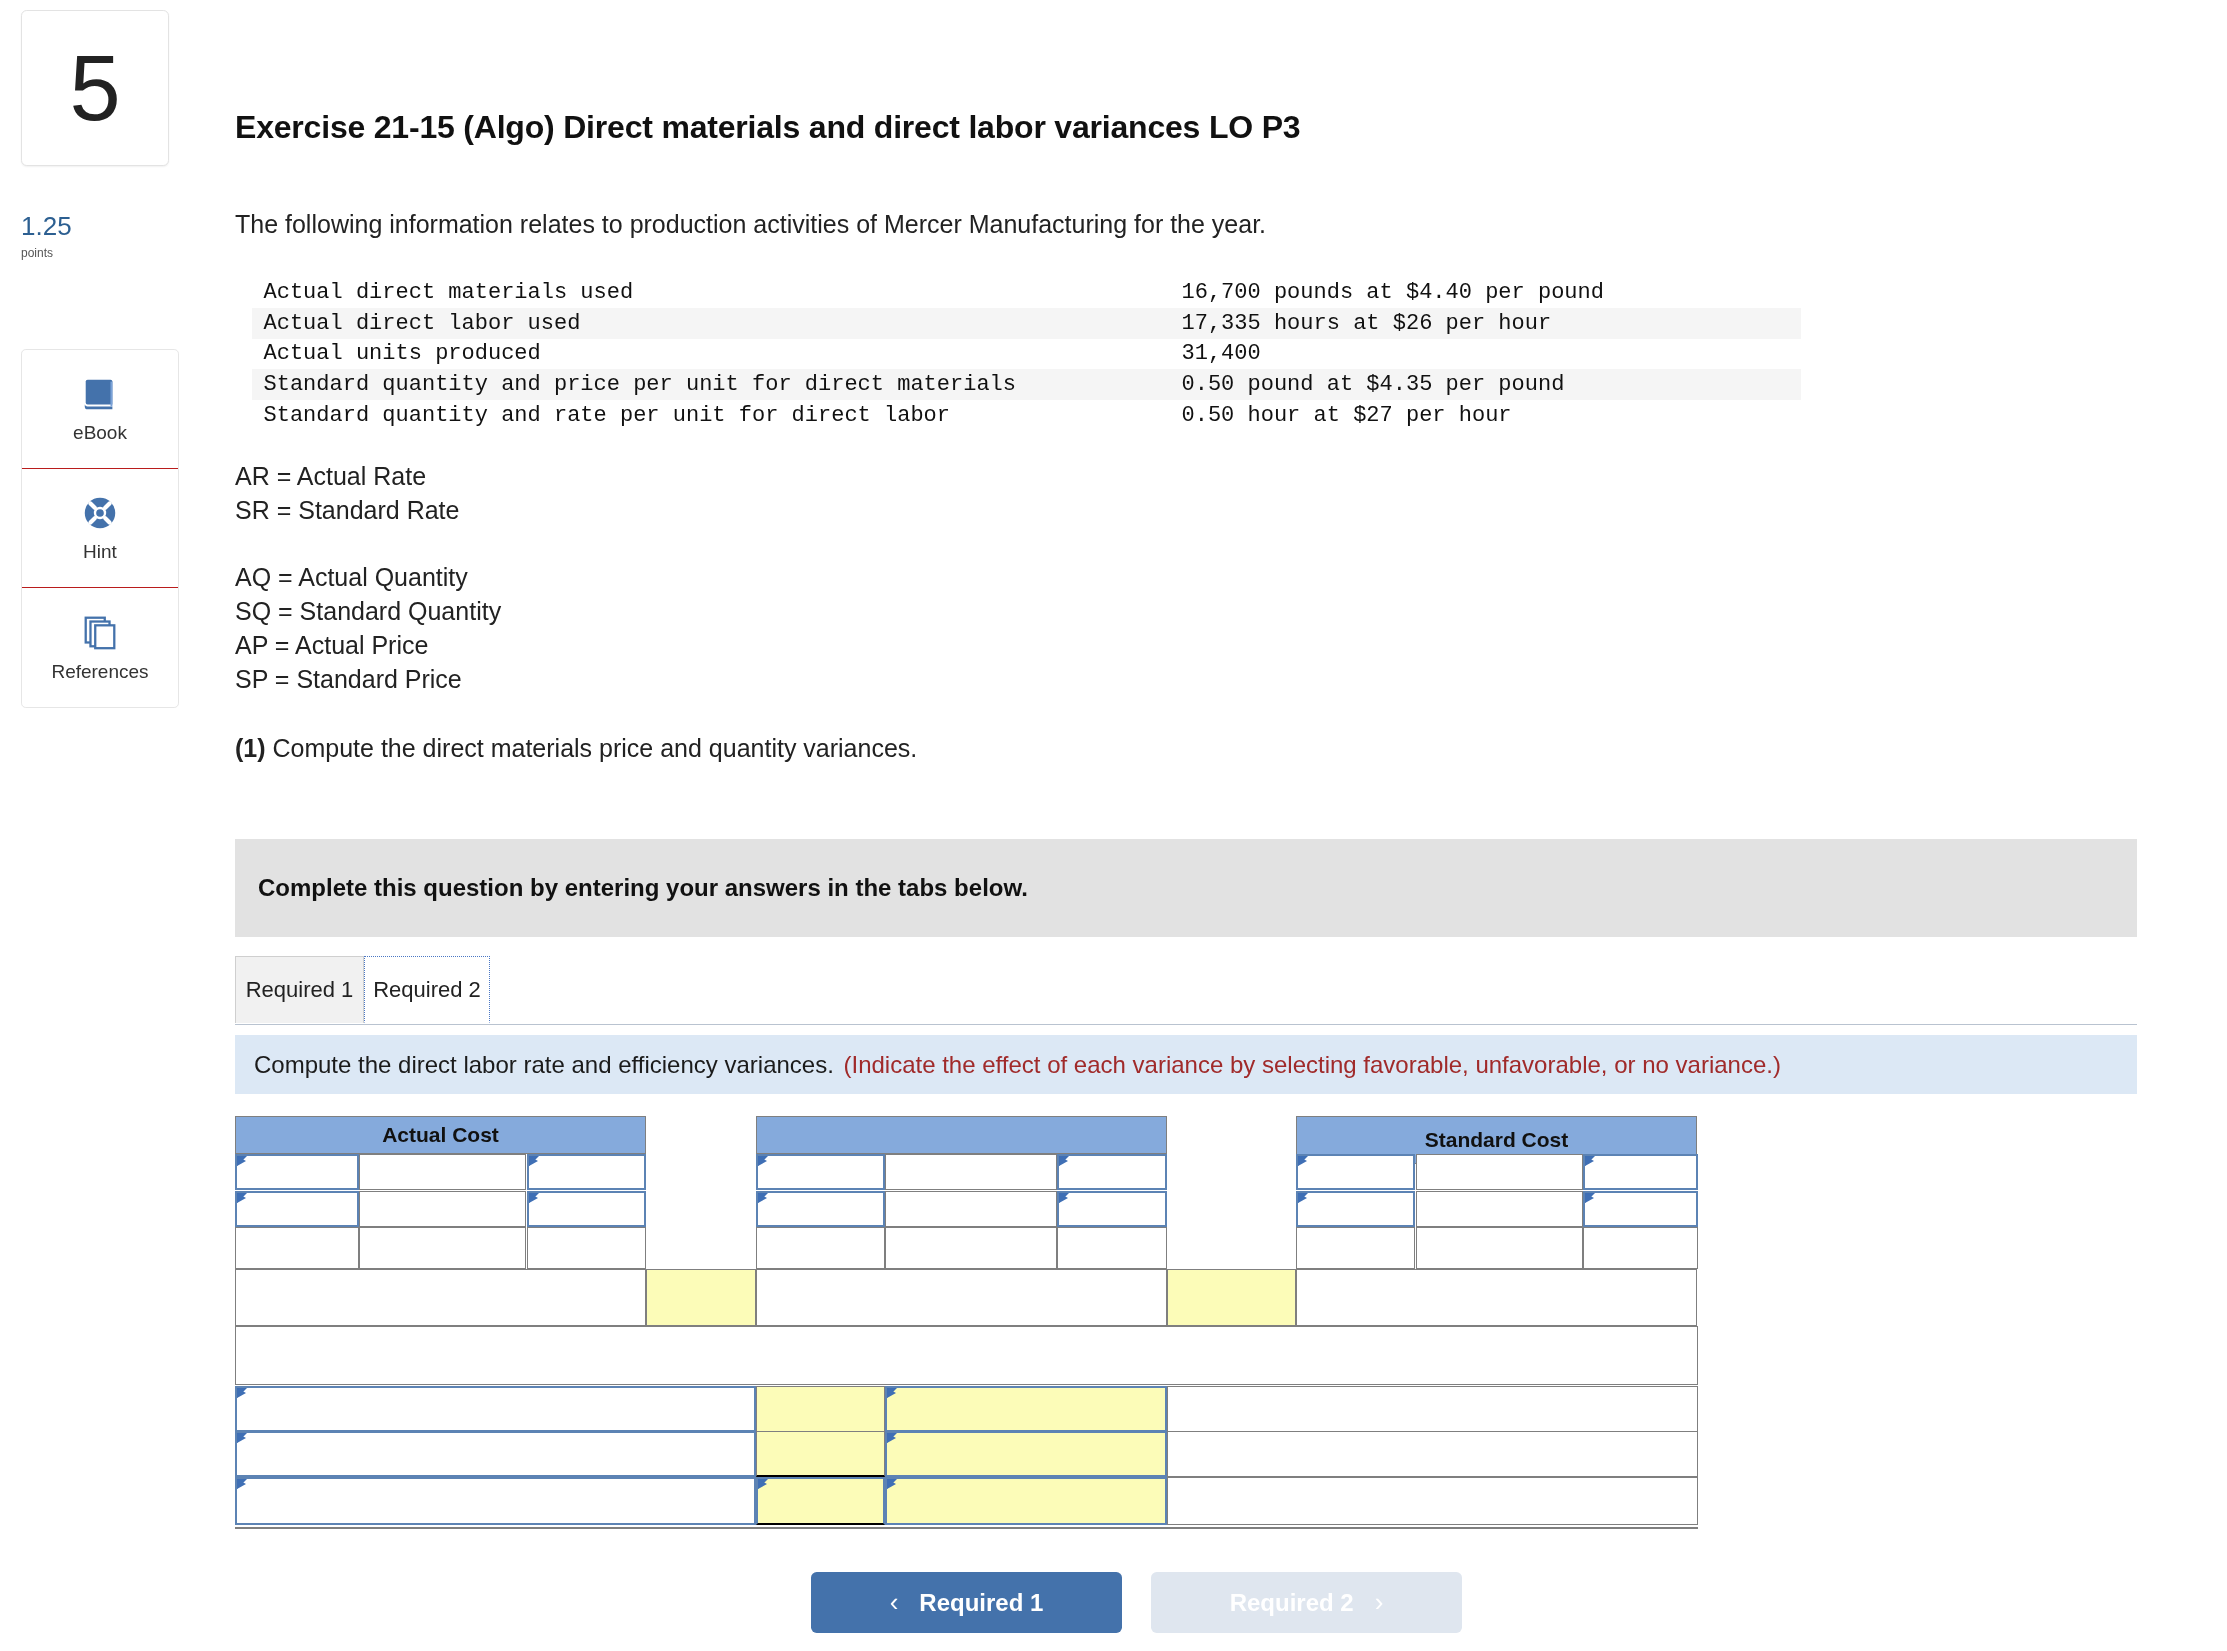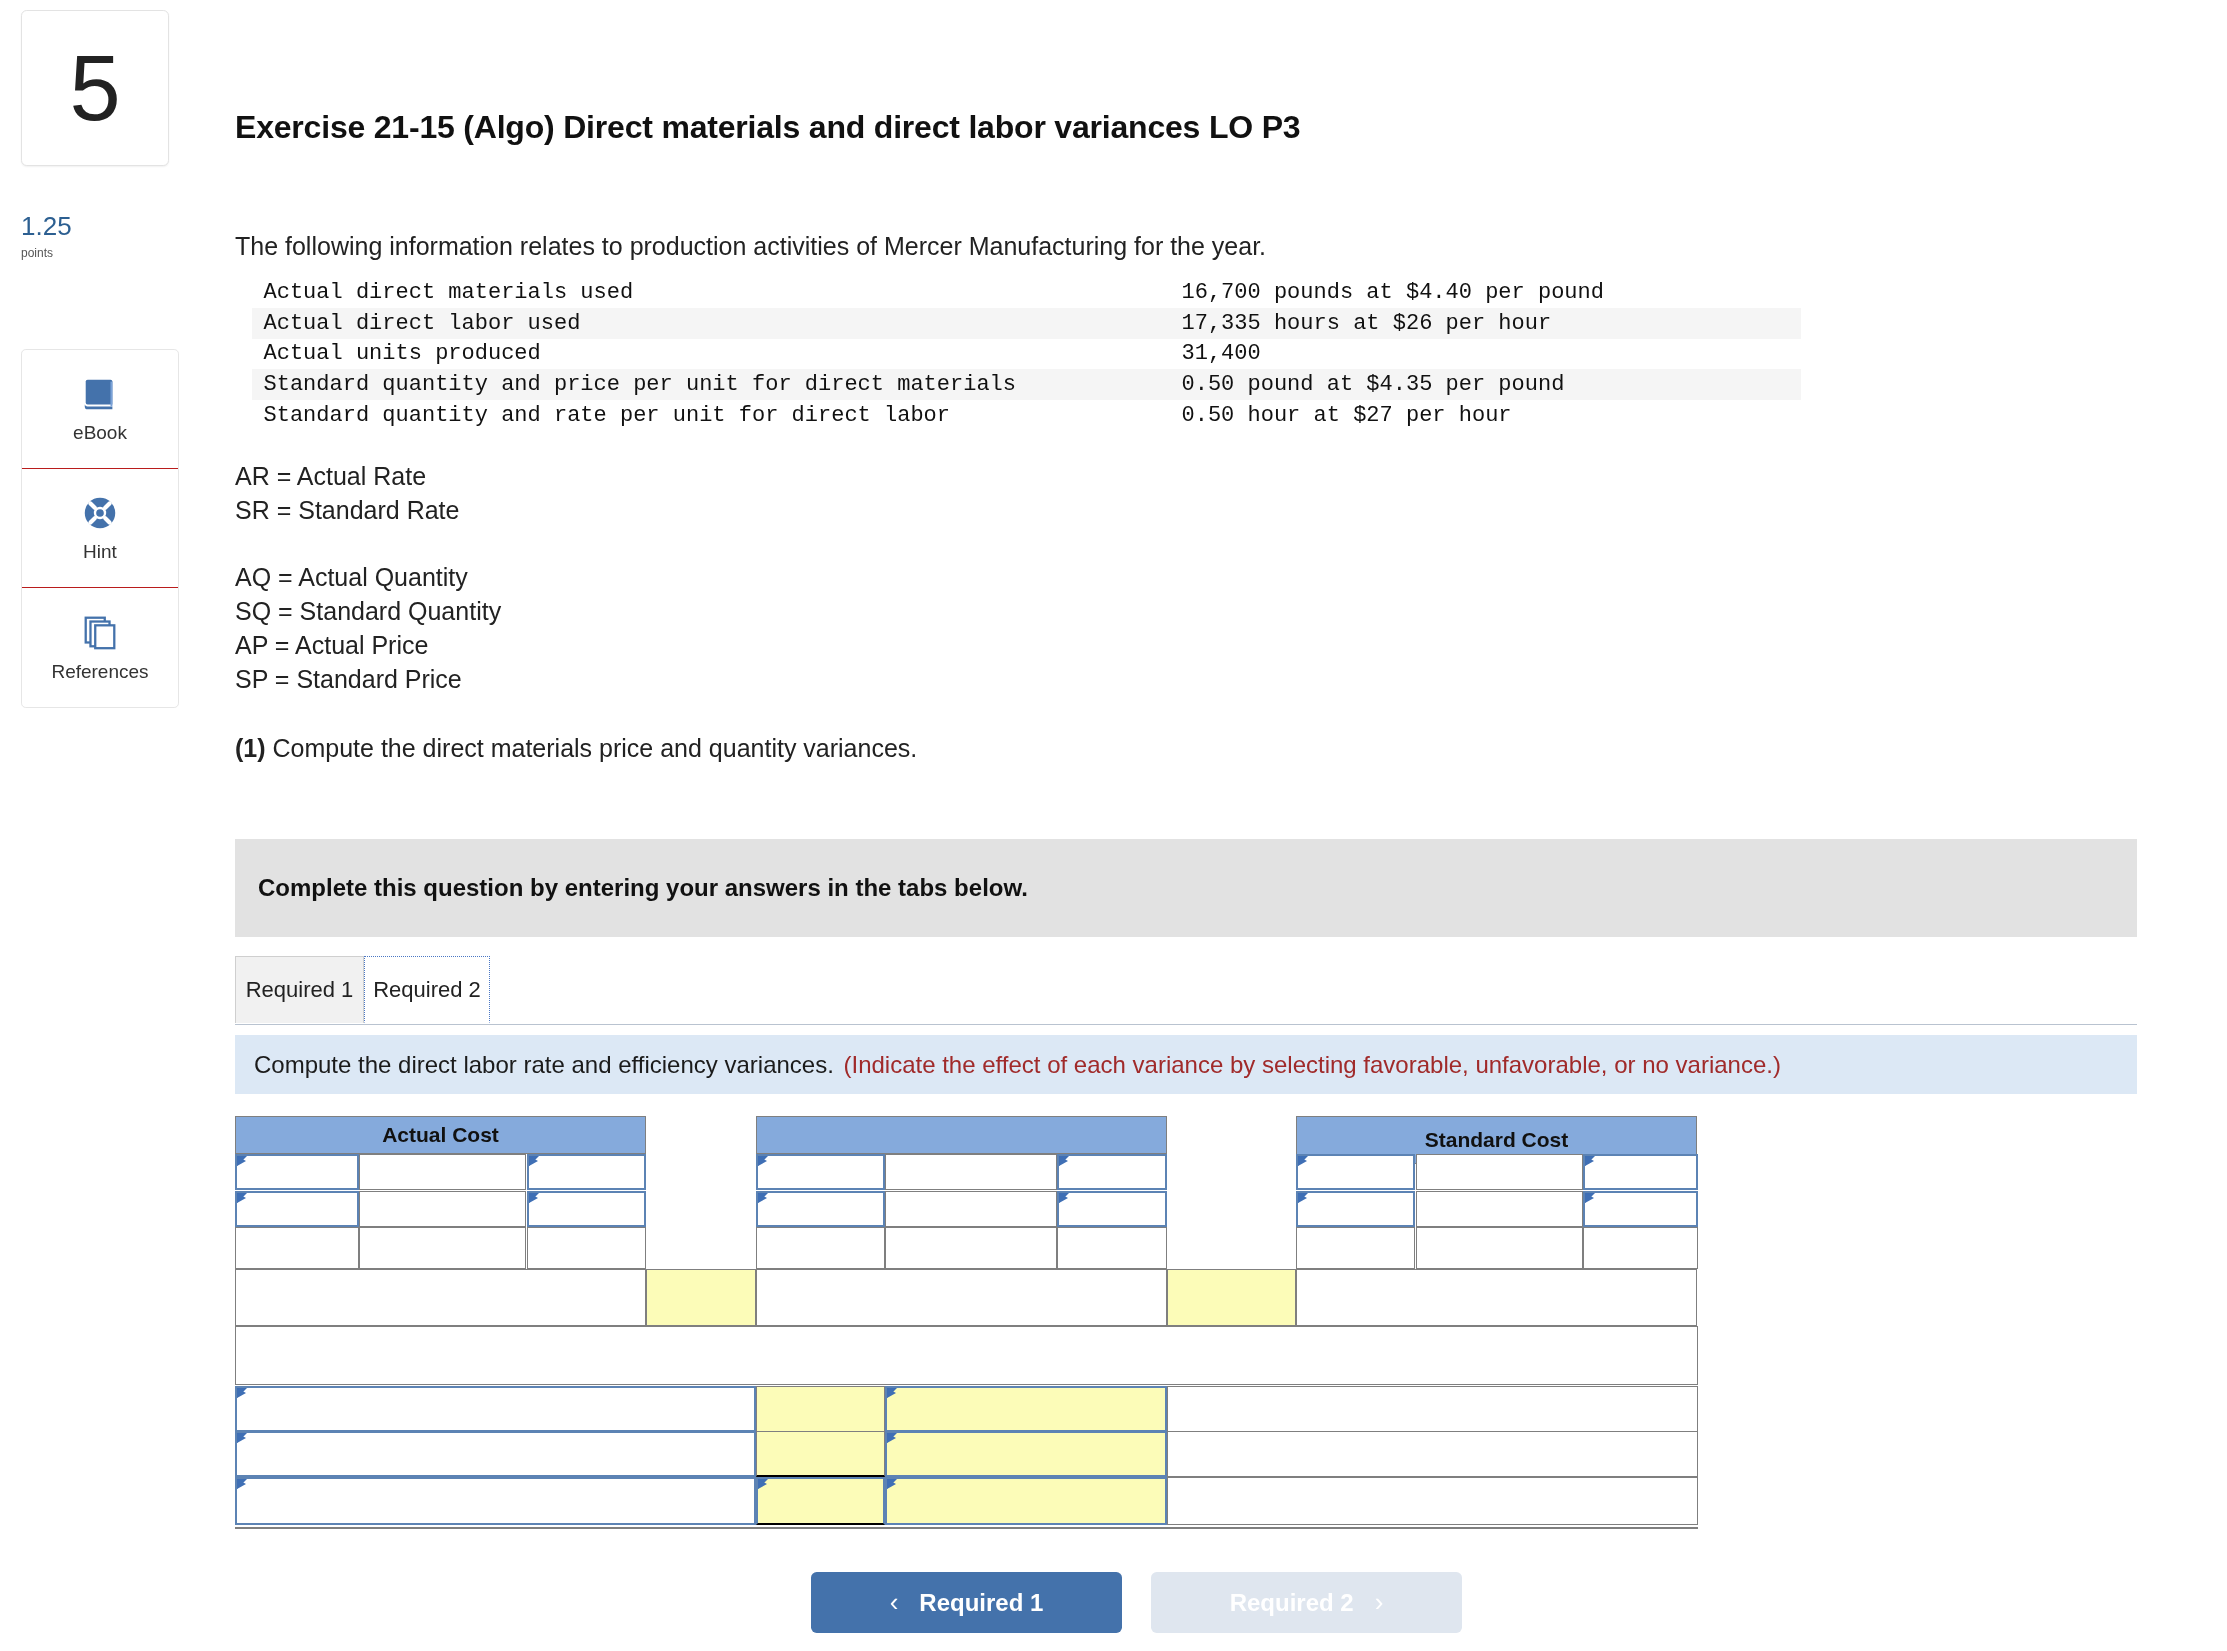--- a/index.html
+++ b/index.html
@@ -43,21 +43,21 @@
 
   
   #main { position:absolute; left:235px; top:0; width:1992px; height:1652px; }
 
   .ex-title {
     position:absolute; left:0; top:109px;
     font-size:32px; font-weight:bold; letter-spacing:-0.2px; color:#111;
   }
   .intro {
     position:absolute; left:0; top:210px;
-    font-size:25px; color:#222;margin-top:22px;
+    font-size:25px; color:#222;
   }
 
   
   .facts {
     position:absolute; left:17px; top:277px; width:1549px;
     border-collapse:collapse;
     font-family:"Liberation Mono", monospace;
     font-size:22px; color:#111;
   }
   .facts td { padding:2.9px 7.6px 2.9px 11.5px; white-space:nowrap; }

